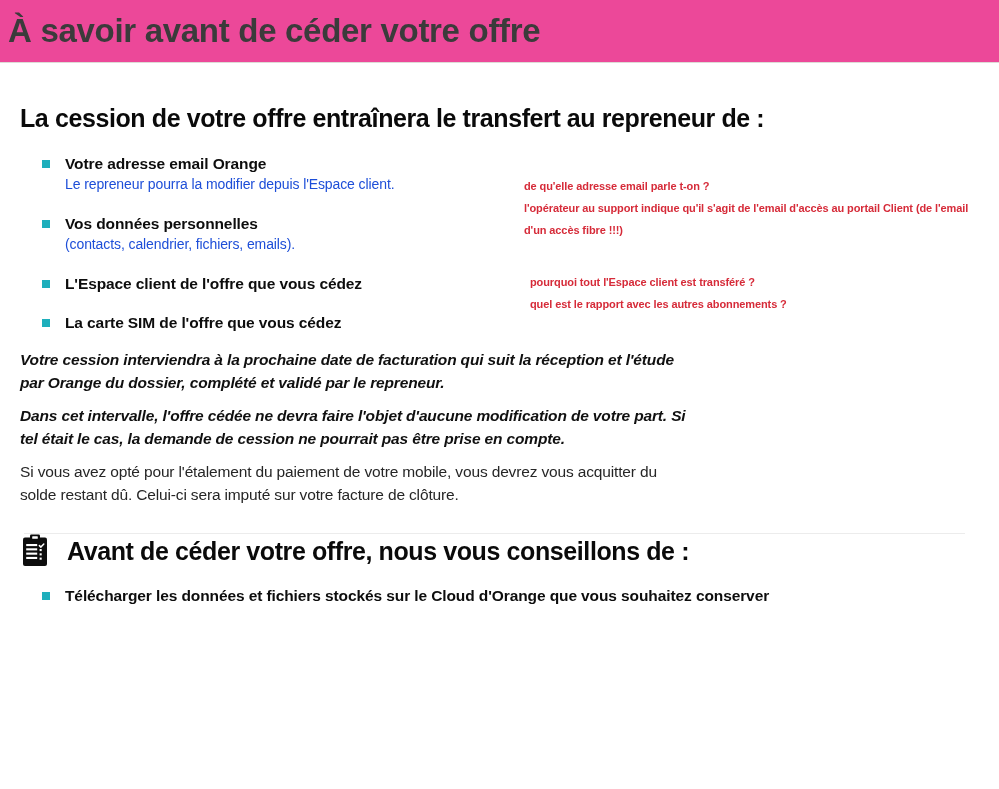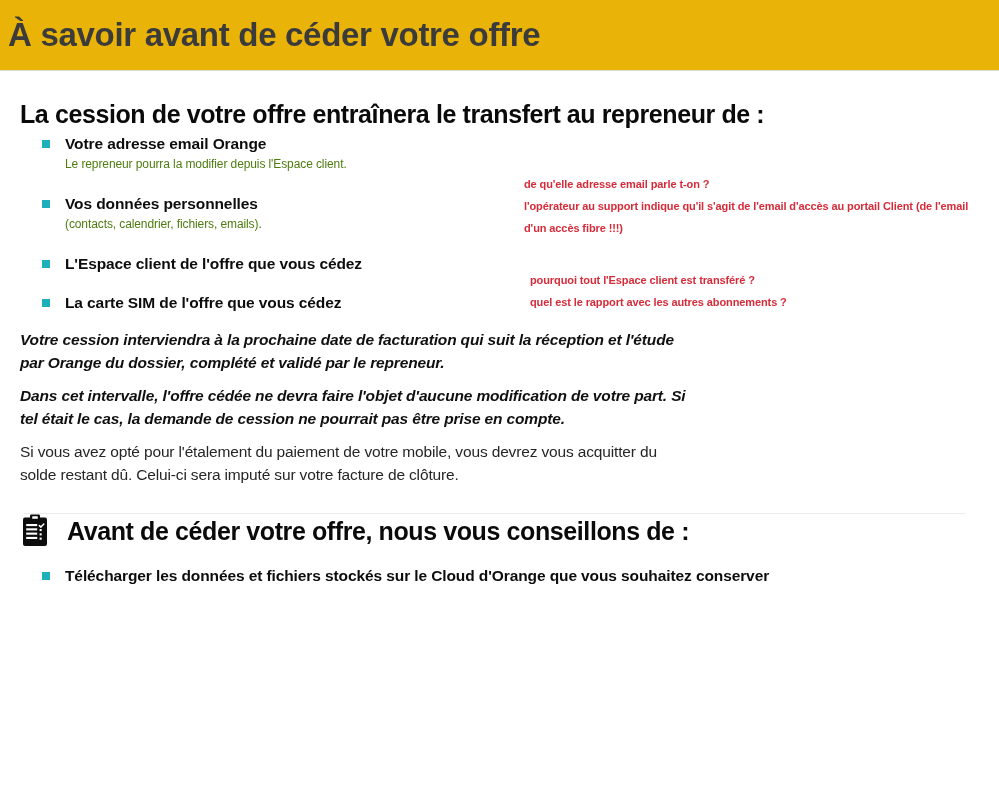--- a/index.html
+++ b/index.html
@@ -12,60 +12,60 @@
     height: 789px;
     background: #ffffff;
     font-family: "Liberation Sans", sans-serif;
     color: #111111;
     overflow: hidden;
     position: relative;
   }
 
   
   .page-header {
-    background: #eab308;
-    height: 71px;
+    background: #ec4899;
+    height: 63px;
     box-sizing: border-box;
     padding: 0 0 0 8px;
     display: flex;
     align-items: center;
     border-bottom: 1px solid #dddbd6;
   }
   .page-header h1 {
     margin: 0;
     font-size: 33px;
     line-height: 36px;
     font-weight: bold;
     letter-spacing: -0.3px;
     color: #3B3B3B;
     font-family: "Liberation Sans", sans-serif;
   }
 
   
   .content {
-    padding: 0 18px 0 20px;
+    padding: 12px 18px 0 20px;
     box-sizing: border-box;
   }
 
   
   .section-title {
     margin: 0;
     padding-top: 28px;
     font-size: 25px;
     line-height: 30px;
     font-weight: bold;
     letter-spacing: -0.4px;
     color: #0a0a0a;
   }
 
   
   .cols {
     display: flex;
-    align-items: flex-end;
-    margin-top: 4px;
+    align-items: center;
+    margin-top: 20px;
   }
   .col-left {
     width: 500px;
     flex: 0 0 500px;
   }
   .col-right {
     flex: 1 1 auto;
     padding-left: 4px;
     padding-top: 3px;
   }
@@ -93,24 +93,24 @@
   .b-title {
     display: block;
     font-size: 15.5px;
     line-height: 21px;
     font-weight: bold;
     color: #0d0d0d;
     letter-spacing: -0.1px;
   }
   .b-sub {
     display: block;
-    font-size: 12px;
+    font-size: 14px;
     line-height: 21px;
     font-weight: normal;
-    color: #4d7c0f;
+    color: #1d4ed8;
     letter-spacing: -0.1px;
   }
   .b-sub:empty { display: none; }
 
   
   .annot {
     color: #D62B39;
     font-size: 11px;
     line-height: 22px;
     font-weight: bold;

